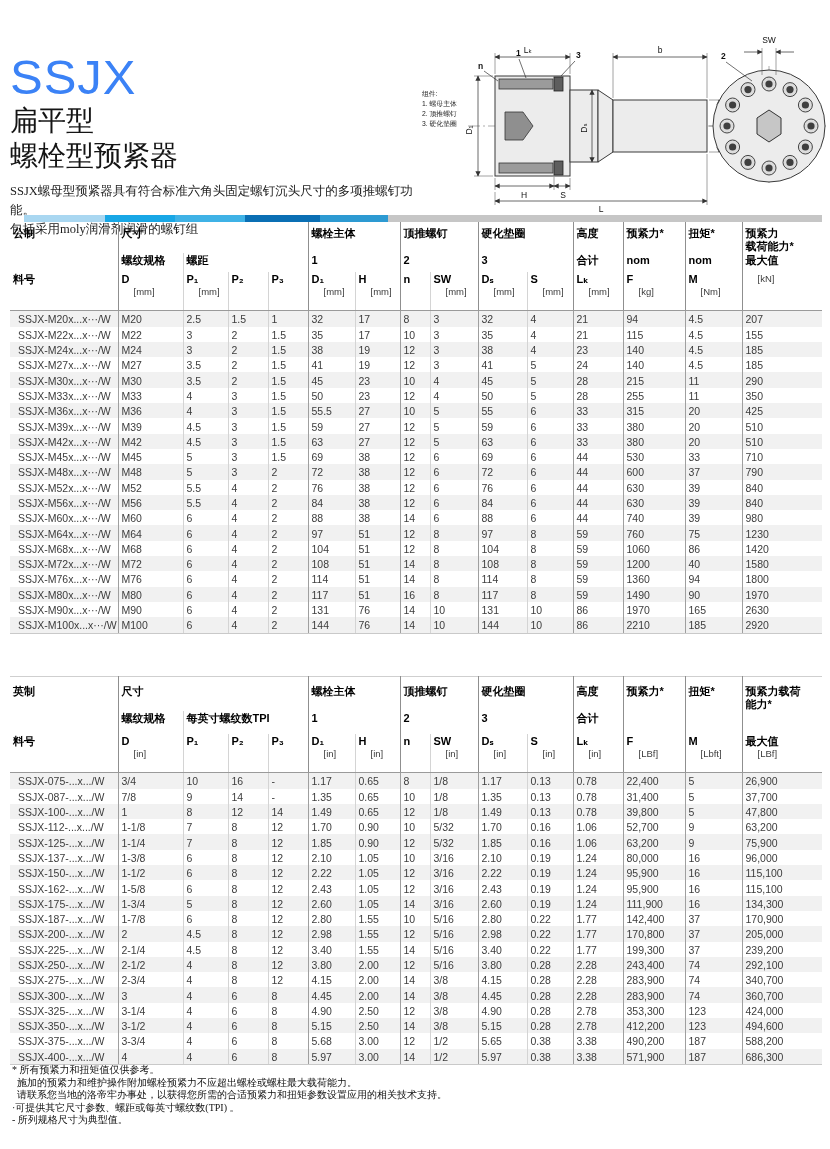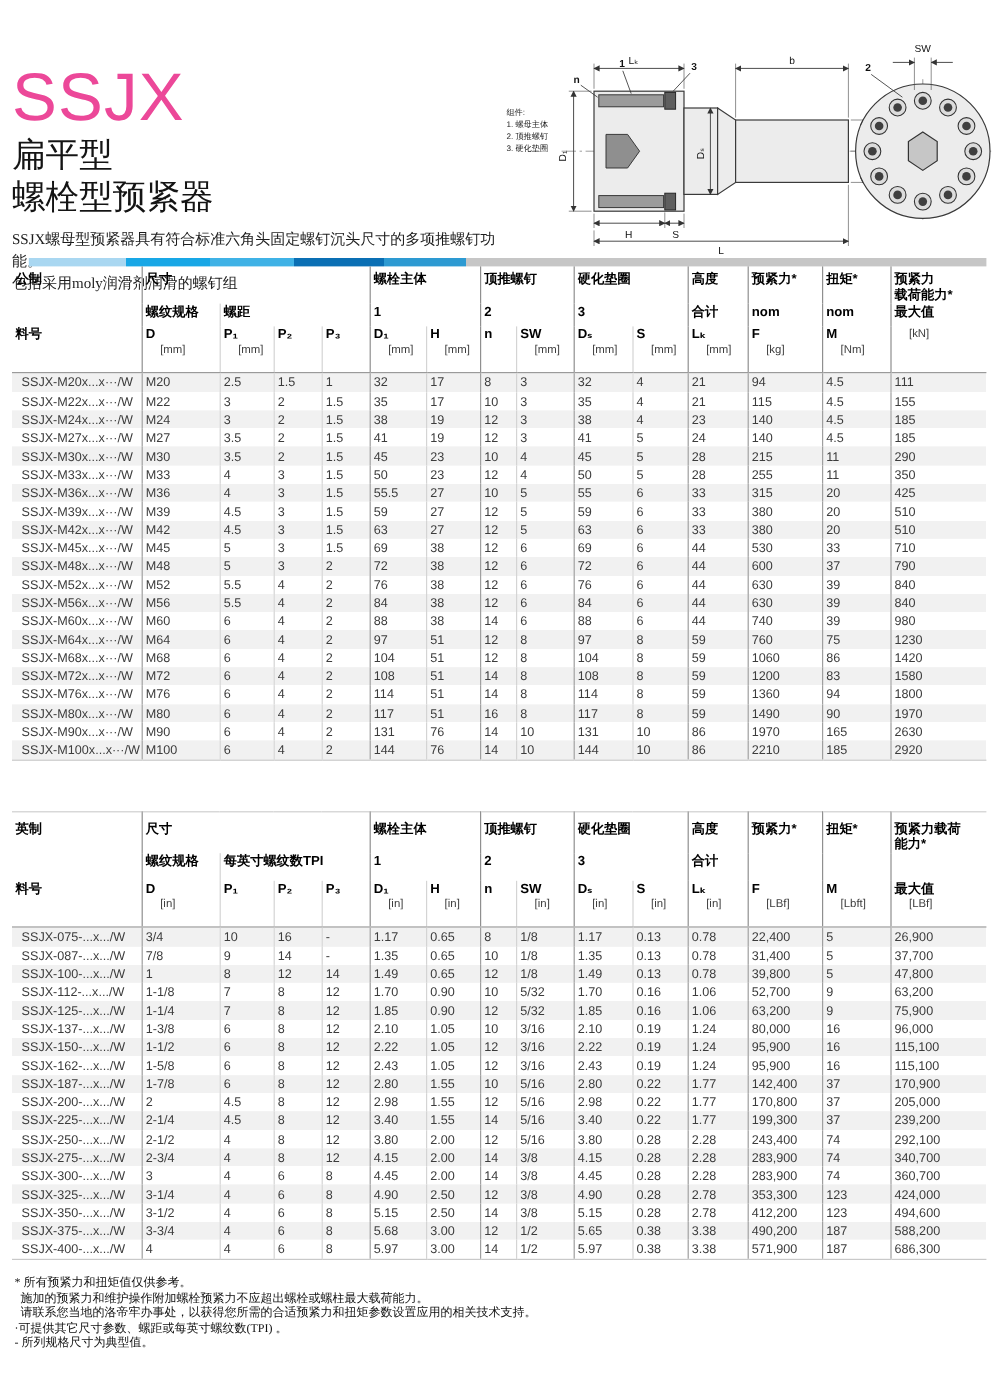--- a/index.html
+++ b/index.html
@@ -1,21 +1,21 @@
 <!DOCTYPE html>
 <html><head>
 <meta charset="utf-8">
 <style>
   html,body{margin:0;padding:0;background:#fff;}
   .page{position:relative;width:830px;height:1149px;background:#fff;overflow:hidden;
         font-family:"Liberation Sans","DejaVu Sans",sans-serif;color:#1a1a1a;}
 
   
   .hero{position:absolute;left:10px;top:52px;width:410px;}
-  .hero h1{margin:0;font-size:56px;font-weight:400;letter-spacing:1px;color:#ec4899;line-height:1.05;}
+  .hero h1{margin:0;font-size:49px;font-weight:400;letter-spacing:1px;color:#3b82f6;line-height:1.05;}
   .hero .sub{font-size:28px;font-weight:400;line-height:1.25;color:#141414;}
   .hero .desc{margin-top:9px;font-family:"Liberation Serif","DejaVu Serif",serif;
               font-size:12.5px;line-height:1.5;color:#1c1c1c;}
 
   
   .drawing{position:absolute;left:420px;top:28px;width:410px;height:190px;}
   .part{fill:#ececec;stroke:#3a3a3a;stroke-width:1;}
   .bolt{fill:#9b9b9b;stroke:#333;stroke-width:.8;}
   .washer{fill:#5e5e5e;stroke:#222;stroke-width:.8;}
   .socket{fill:#8f8f8f;stroke:#333;stroke-width:.8;}
@@ -309,21 +309,21 @@
           <td>1</td>
           <td>32</td>
           <td>17</td>
           <td>8</td>
           <td>3</td>
           <td>32</td>
           <td>4</td>
           <td>21</td>
           <td>94</td>
           <td>4.5</td>
-          <td>111</td>
+          <td>207</td>
         </tr>
         <tr>
           <td>SSJX-M22x...x···/W</td>
           <td>M22</td>
           <td>3</td>
           <td>2</td>
           <td>1.5</td>
           <td>35</td>
           <td>17</td>
           <td>10</td>
@@ -580,21 +580,21 @@
           <td>4</td>
           <td>2</td>
           <td>108</td>
           <td>51</td>
           <td>14</td>
           <td>8</td>
           <td>108</td>
           <td>8</td>
           <td>59</td>
           <td>1200</td>
-          <td>83</td>
+          <td>40</td>
           <td>1580</td>
         </tr>
         <tr>
           <td>SSJX-M76x...x···/W</td>
           <td>M76</td>
           <td>6</td>
           <td>4</td>
           <td>2</td>
           <td>114</td>
           <td>51</td>
@@ -897,20 +897,37 @@
           <td>12</td>
           <td>3/16</td>
           <td>2.43</td>
           <td>0.19</td>
           <td>1.24</td>
           <td>95,900</td>
           <td>16</td>
           <td>115,100</td>
         </tr>
         <tr>
+          <td>SSJX-175-...x.../W</td>
+          <td>1-3/4</td>
+          <td>5</td>
+          <td>8</td>
+          <td>12</td>
+          <td>2.60</td>
+          <td>1.05</td>
+          <td>14</td>
+          <td>3/16</td>
+          <td>2.60</td>
+          <td>0.19</td>
+          <td>1.24</td>
+          <td>111,900</td>
+          <td>16</td>
+          <td>134,300</td>
+        </tr>
+        <tr>
           <td>SSJX-187-...x.../W</td>
           <td>1-7/8</td>
           <td>6</td>
           <td>8</td>
           <td>12</td>
           <td>2.80</td>
           <td>1.55</td>
           <td>10</td>
           <td>5/16</td>
           <td>2.80</td>

